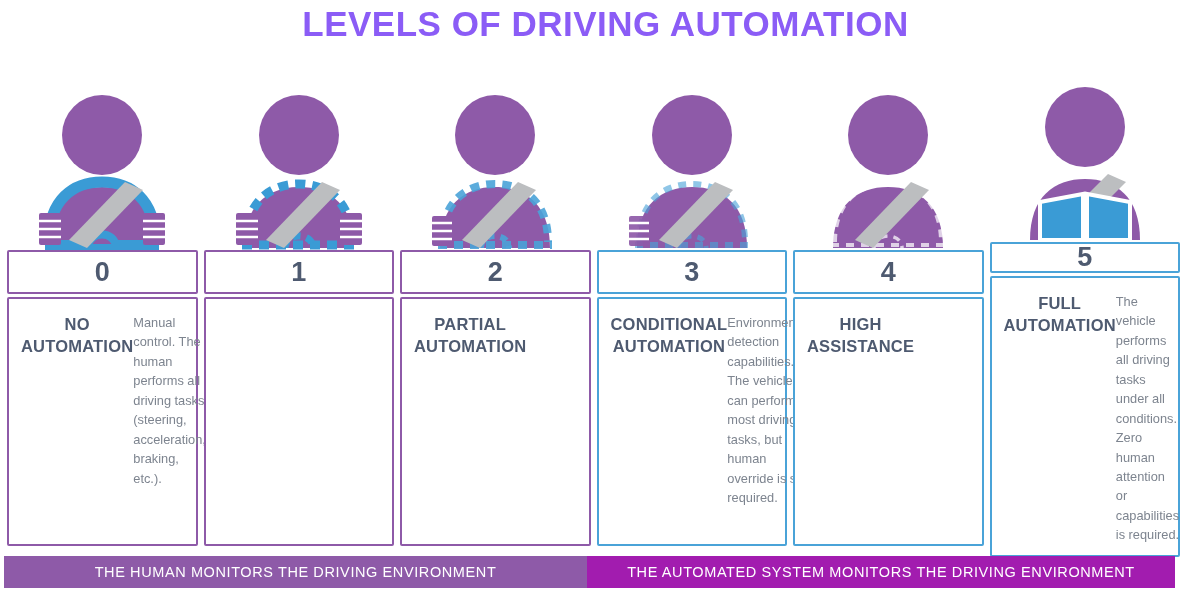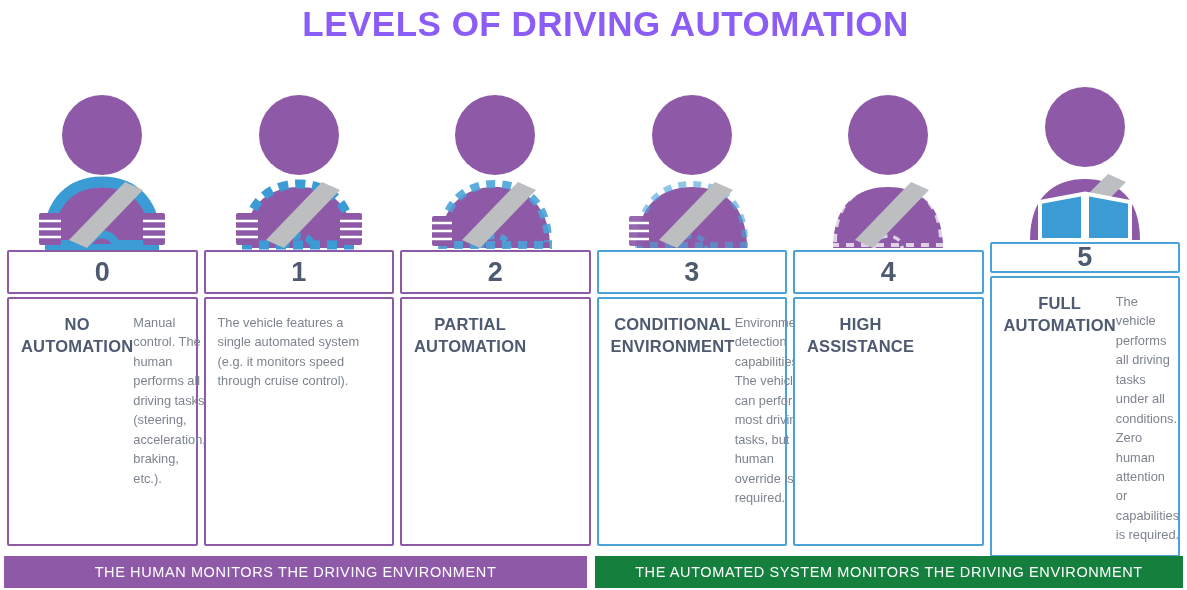--- a/index.html
+++ b/index.html
@@ -112,33 +112,32 @@
   .column.blue .body-box { border-color: #4aa3d8; }
 
   
   #banners {
     position: absolute;
     left: 4px;
     top: 556px;
     width: 1179px;
     height: 32px;
     display: flex;
-    gap: 8px;
   }
   .banner {
     display: flex;
     align-items: center;
     justify-content: center;
     color: #ffffff;
     font-size: 14.5px;
     letter-spacing: 0.6px;
     height: 32px;
   }
   .banner.human { width: 583px; background: #8e5aa8; }
-  .banner.auto  { width: 588px; background: #15803d; }
+  .banner.auto  { width: 588px; background: #a21caf; }
 </style>
 </head>
 <body>
 
 <div id="page">
 
   <div id="title">LEVELS OF DRIVING AUTOMATION</div>
 
   <div id="columns">
 
@@ -195,21 +194,20 @@
               <line x1="116" y1="139" x2="138" y2="139"></line>
             <line x1="116" y1="147" x2="138" y2="147"></line>
           </g>
           <path d="M98 92 L116 100 L60 158 L42 150 Z" fill="#bcbec0"></path>
         </svg>
       </div>
       <div class="num-box">
         <span class="num">1</span>
       </div>
       <div class="body-box">
-        <div class="card-desc">The vehicle features a single automated system (e.g. it monitors speed through cruise control).</div>
       </div>
     </div>
 
     <div class="column purple">
       <div class="avatar-wrap">
         <svg class="avatar-svg" width="150" height="160" viewBox="0 0 150 160">
           <circle cx="75" cy="45" r="40" fill="#8e5aa8"></circle>
           <path d="M20 158 C20 115 44 97 75 97 C106 97 130 115 130 158 Z" fill="#8e5aa8"></path>
           <path d="M22 152 C22 112 46 94 75 94 C104 94 128 112 128 152" fill="none" stroke="#4aa3d8" stroke-width="8" stroke-dasharray="9 7" opacity="0.9"></path>
           <line x1="18" y1="155" x2="132" y2="155" stroke="#4aa3d8" stroke-width="8" stroke-dasharray="9 7" opacity="0.9"></line>
@@ -247,21 +245,21 @@
             <line x1="12" y1="149" x2="32" y2="149"></line>
           </g>
           <path d="M98 92 L116 100 L60 158 L42 150 Z" fill="#bcbec0"></path>
         </svg>
       </div>
       <div class="num-box">
         <span class="num">3</span>
       </div>
       <div class="body-box">
         <div class="card-name">CONDITIONAL
-ENVIRONMENT</div>
+AUTOMATION</div>
         <div class="card-desc">Environmental detection capabilities. The vehicle can perform most driving tasks, but human override is still required.</div>
       </div>
     </div>
 
     <div class="column blue">
       <div class="avatar-wrap">
         <svg class="avatar-svg" width="150" height="160" viewBox="0 0 150 160">
           <circle cx="75" cy="45" r="40" fill="#8e5aa8"></circle>
           <path d="M20 158 C20 115 44 97 75 97 C106 97 130 115 130 158 Z" fill="#8e5aa8"></path>
           <path d="M22 152 C22 112 46 94 75 94 C104 94 128 112 128 152" fill="none" stroke="#ffffff" stroke-width="4" stroke-dasharray="8 7" opacity="0.72"></path>

